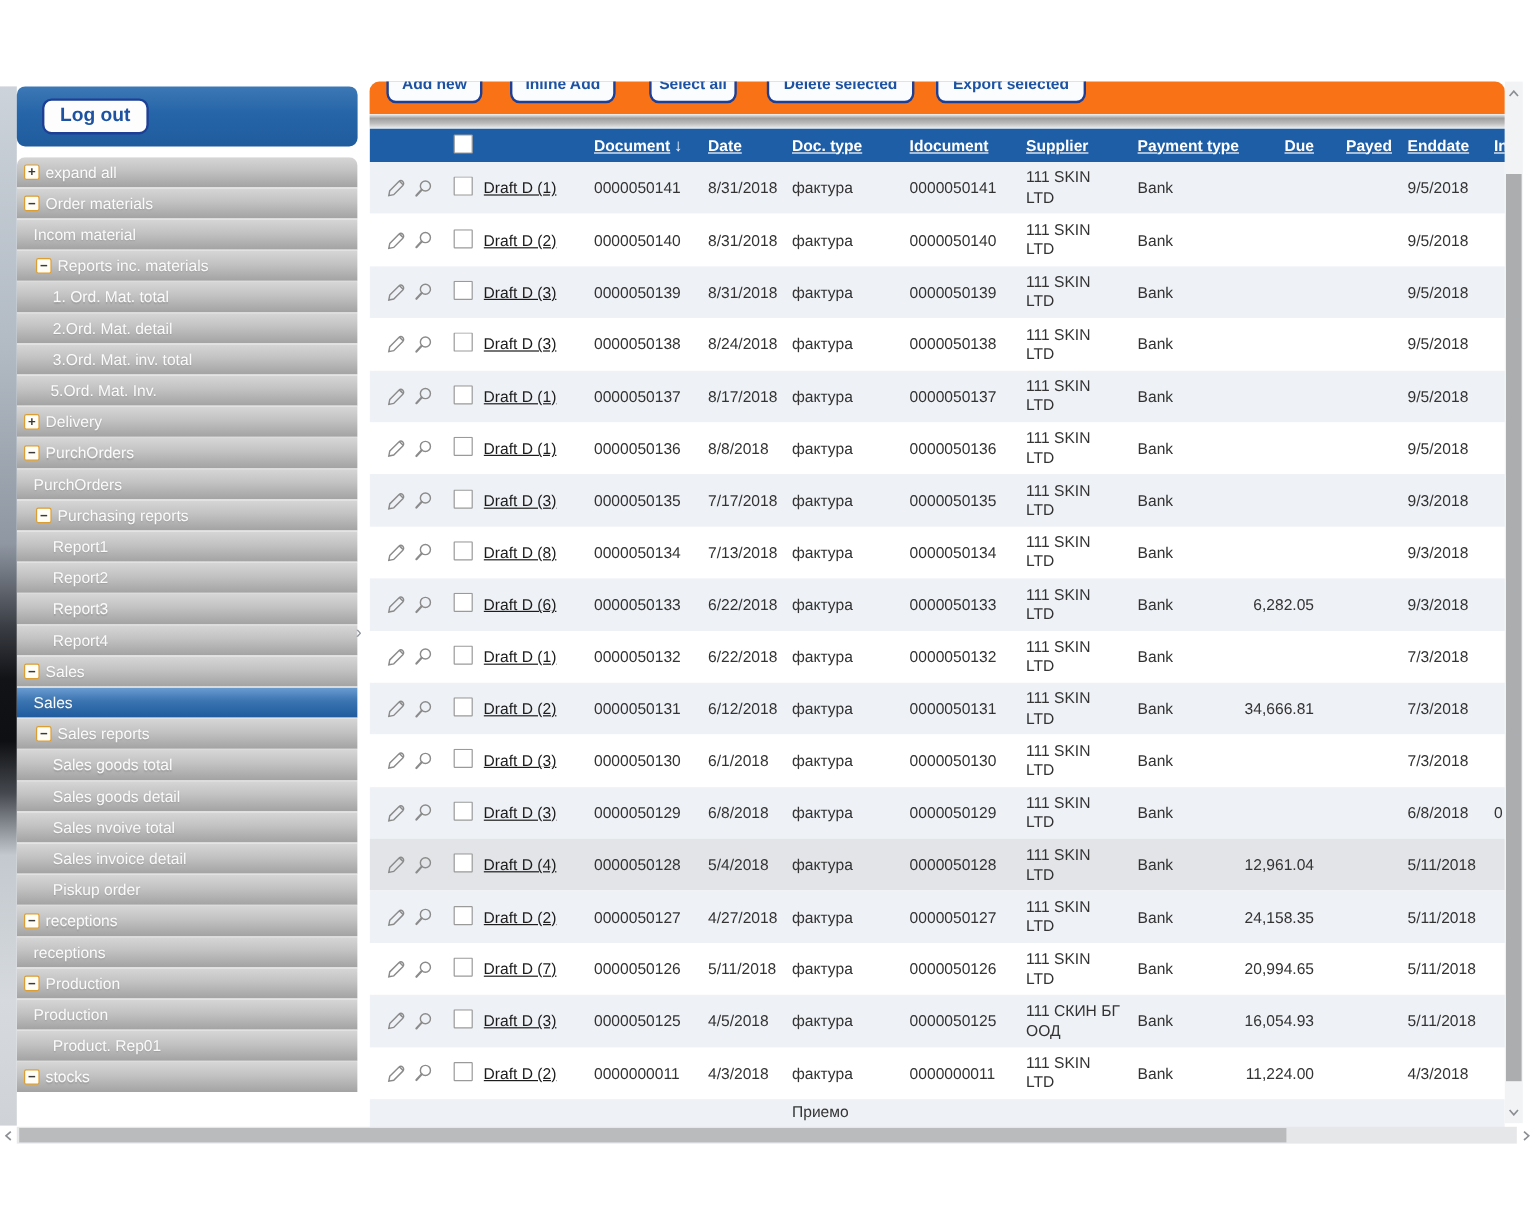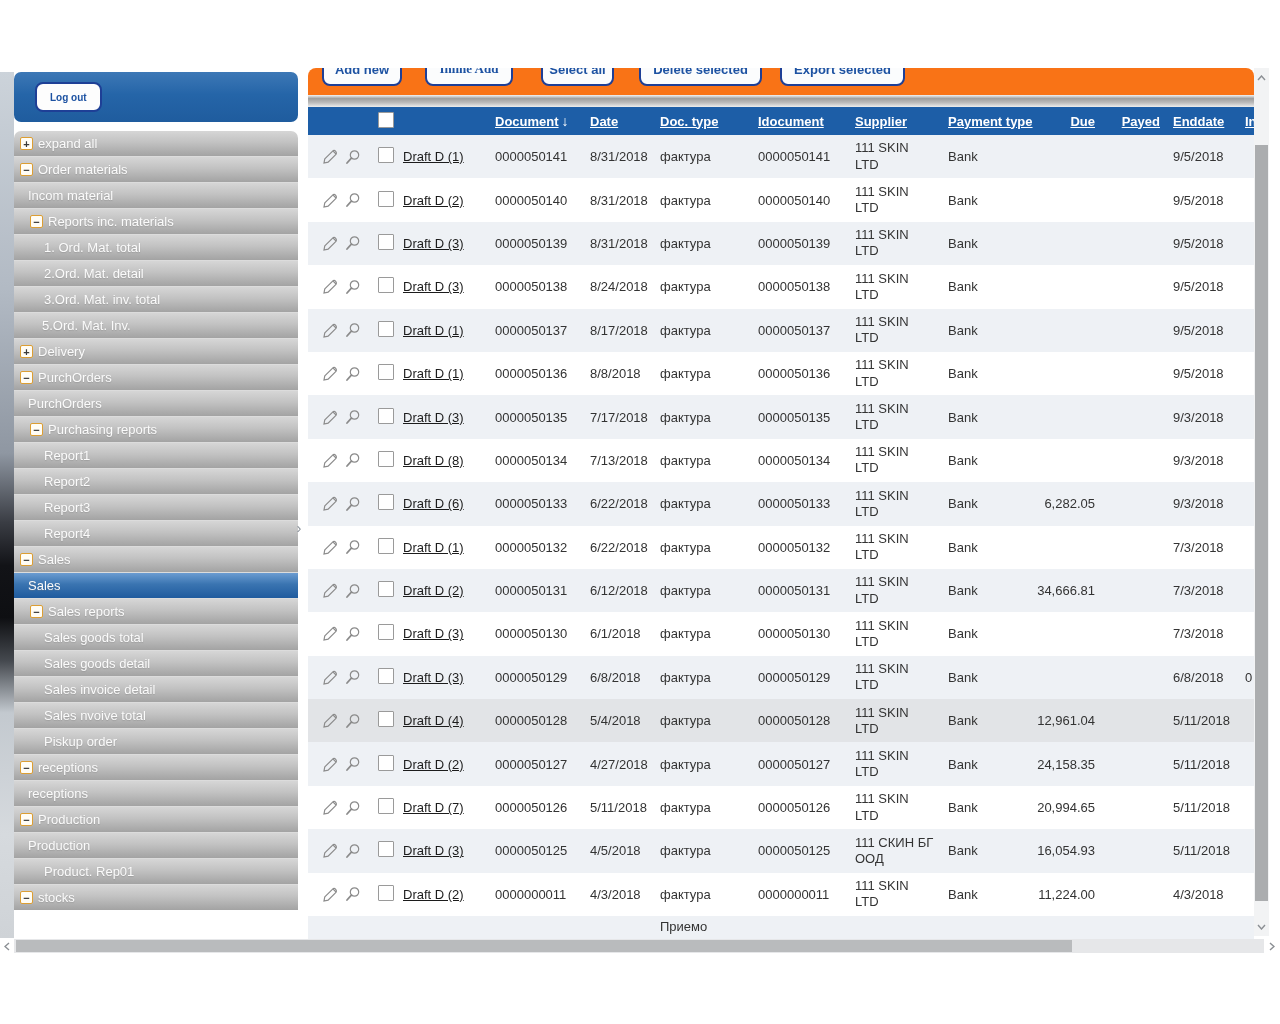--- a/index.html
+++ b/index.html
@@ -15,21 +15,21 @@
   }
   
   .sidebar{position:absolute;left:14px;top:72px;width:284px;height:866px;}
   .sidebar-head{
     height:50px;border-radius:7px;position:relative;
     background:linear-gradient(#3d78b6 0%,#2565a8 45%,#1f5c9e 100%);
   }
   .logout{
     position:absolute;left:21px;top:10px;height:30px;padding:0 13px;
     background:#fdfdfd;border:2px solid #1e3f96;border-radius:8px;
-    color:#1d52a2;font-weight:bold;font-size:10px;font-family:inherit;cursor:pointer;
+    color:#1d52a2;font-weight:bold;font-size:16px;font-family:inherit;cursor:pointer;
   }
   .tree{
     position:absolute;top:59px;left:0;right:0;height:807px;
     overflow:hidden;border-radius:7px 7px 0 0;
   }
   .tree-item{
     height:25px;border-top:1px solid #dcdcdc;box-sizing:content-box;
     background:linear-gradient(#d6d6d6 0%,#c2c2c2 45%,#a3a3a3 100%);
     color:#fbfbfb;font-size:13px;display:flex;align-items:center;cursor:pointer;
     text-shadow:0 1px 1px rgba(120,120,120,.35);
@@ -174,24 +174,24 @@
         <span class="pm">−</span>
         <span class="tree-label">Sales reports</span>
       </div>
       <div class="tree-item" style="padding-left: 30px;">
         <span class="tree-label">Sales goods total</span>
       </div>
       <div class="tree-item" style="padding-left: 30px;">
         <span class="tree-label">Sales goods detail</span>
       </div>
       <div class="tree-item" style="padding-left: 30px;">
+        <span class="tree-label">Sales nvoive total</span>
+      </div>
+      <div class="tree-item" style="padding-left: 30px;">
         <span class="tree-label">Sales invoice detail</span>
-      </div>
-      <div class="tree-item" style="padding-left: 30px;">
-        <span class="tree-label">Sales nvoive total</span>
       </div>
       <div class="tree-item" style="padding-left: 30px;">
         <span class="tree-label">Piskup order</span>
       </div>
       <div class="tree-item" style="padding-left: 6px;">
         <span class="pm">−</span>
         <span class="tree-label">receptions</span>
       </div>
       <div class="tree-item" style="padding-left: 14px;">
         <span class="tree-label">receptions</span>
@@ -210,21 +210,21 @@
         <span class="pm">−</span>
         <span class="tree-label">stocks</span>
       </div>
     </nav>
 </aside>
 <span class="tree-handle">›</span>
 
 <main class="main">
   <div class="toolbar">
       <button class="tb-btn" style="left: 14px; width: 80px;">Add new</button>
-      <button class="tb-btn" style="left: 117px; width: 88px; font-family: Liberation Serif, serif;">Inline Add</button>
+      <button class="tb-btn" style="left: 117px; width: 88px;">Inline Add</button>
       <button class="tb-btn" style="left: 233px; width: 73px;">Select all</button>
       <button class="tb-btn" style="left: 331px; width: 123px;">Delete selected</button>
       <button class="tb-btn" style="left: 472px; width: 125px;">Export selected</button>
     </div>
   <div class="gray-strip"></div>
 
   <div class="grid-wrap">
     <div class="thead grow">
       <div class="hc"></div>
       <div class="hc"><span class="cb"></span></div>

